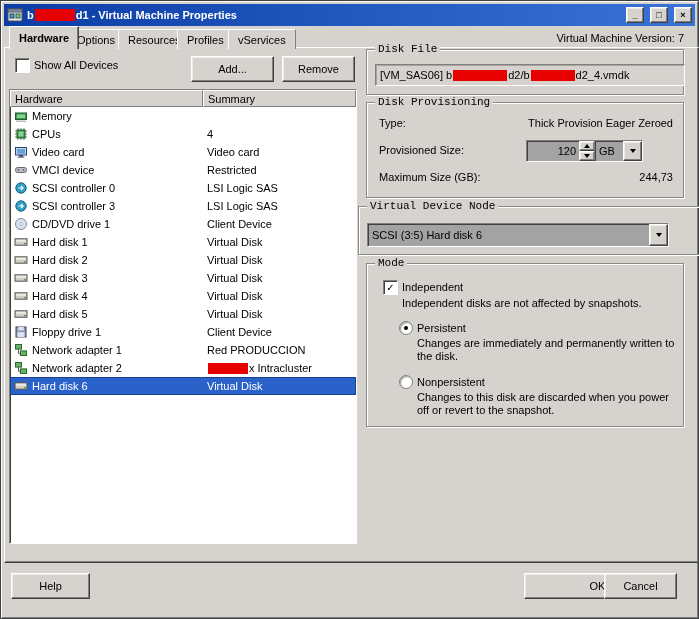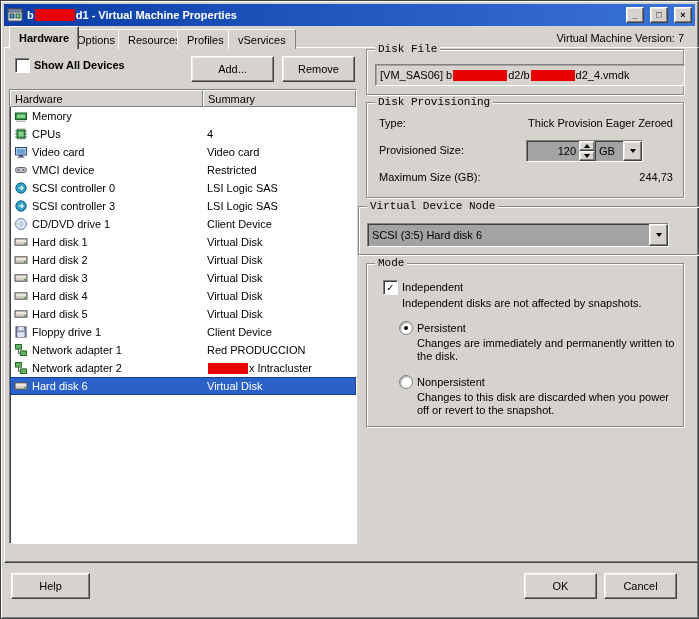--- a/index.html
+++ b/index.html
@@ -111,21 +111,21 @@
   <div class="tab active" style="left:8px;">Hardware</div>
   <div class="tab" style="left:66px;">Options</div>
   <div class="tab" style="left:117px;">Resources</div>
   <div class="tab" style="left:176px;">Profiles</div>
   <div class="tab" style="left:227px;">vServices</div>
   <div class="version-label">Virtual Machine Version: 7</div>
 
   <div class="checkbox abs" style="left:14px;top:57px;">
       <span class="mark">✓</span>
     </div>
-  <div class="abs" style="left:33px;top:58px;font-weight:bold;">Show All Devices</div>
+  <div class="abs" style="left:33px;top:58px;">Show All Devices</div>
   <div class="btn raised abs" style="left:190px;top:55px;width:81px;height:24px;">Add...</div>
   <div class="btn raised abs" style="left:281px;top:55px;width:71px;height:24px;">Remove</div>
 
   <div class="hw-table">
     <div class="hw-header">
       <div class="hdr-cell hdr-name">Hardware</div>
       <div class="hdr-cell hdr-summary">Summary</div>
     </div>
     <div>
         <div class="hw-row">
@@ -401,16 +401,16 @@
     <span class="right-row-label" style="left:50px;top:58px;">Persistent</span>
     <div class="desc" style="left:50px;top:73px;width:260px;">Changes are immediately and permanently written to the disk.</div>
     <div class="radio abs" style="left:32px;top:111px;">
         <span class="dot"></span>
       </div>
     <span class="right-row-label" style="left:50px;top:112px;">Nonpersistent</span>
     <div class="desc" style="left:50px;top:127px;width:260px;">Changes to this disk are discarded when you power off or revert to the snapshot.</div>
   </div>
 
   <div class="btn raised abs" style="left:10px;top:572px;width:77px;height:24px;">Help</div>
-  <div class="btn raised abs" style="left:523px;top:572px;width:71px;height:24px;">OK</div>
+  <div class="btn raised abs" style="left:523px;top:572px;width:71px;height:24px;padding-left:37px;">OK</div>
   <div class="btn raised abs" style="left:603px;top:572px;width:71px;height:24px;">Cancel</div>
 
 </div>
 
 </body></html>

